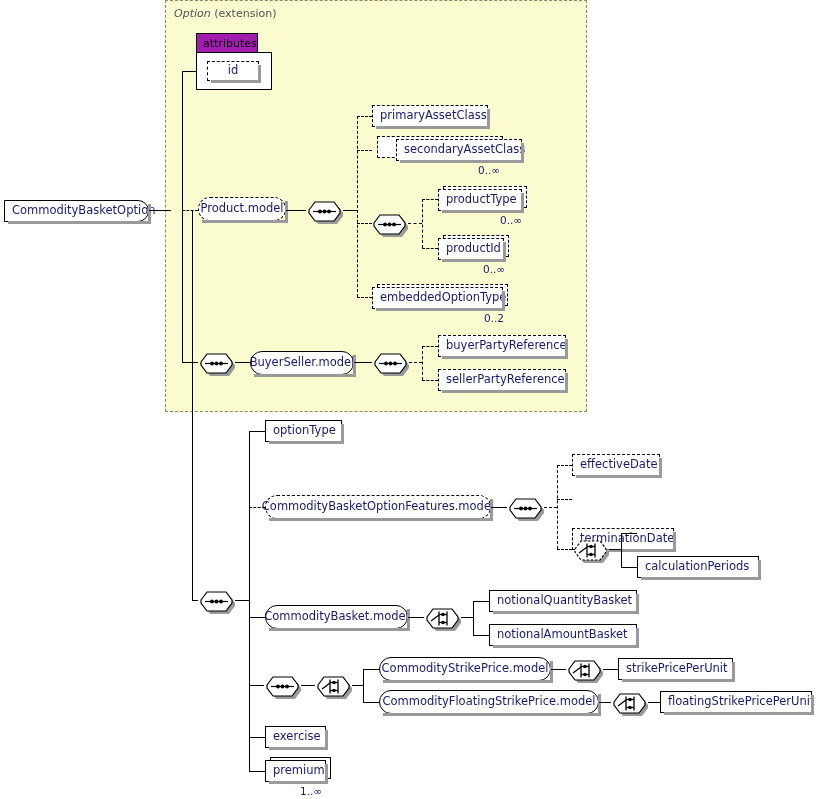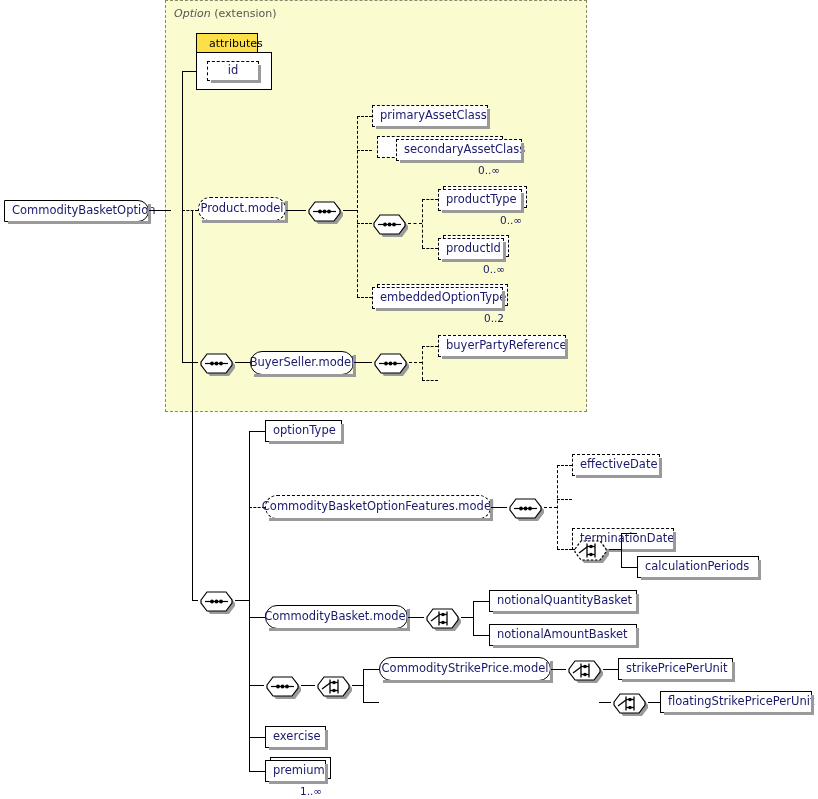--- a/index.html
+++ b/index.html
@@ -33,23 +33,23 @@
 
   
   .node.root{border-radius:0 11px 11px 0;}
 
   
   .node.group{border-radius:12px;}
   .node.group.dashed{border:1px dashed #000;}
 
   
   .attr-box{position:absolute;box-sizing:border-box;background:#fff;border:1px solid #000;}
-  .attr-tab{position:absolute;box-sizing:border-box;background:#fde047;border:1px solid #000;
+  .attr-tab{position:absolute;box-sizing:border-box;background:#a21caf;border:1px solid #000;
             border-bottom:none;font-size:11px;color:#000;display:flex;align-items:center;
-            padding:0 12px;white-space:nowrap;}
+            padding:0 6px;white-space:nowrap;}
 
   
   .card{position:absolute;font-size:10.5px;color:#1a1a6a;white-space:nowrap;}
 
   
   .comp{position:absolute;width:34px;height:22px;}
   .comp svg{display:block;}
 </style>
 </head>
 <body>
@@ -161,20 +161,21 @@
     </svg>
   </div>
 
   <div class="ln dash-h" style="left:409px;top:362px;width:13px;"></div>
   <div class="ln dash-v" style="left:422px;top:346px;height:34px;"></div>
 
   <div class="ln dash-h" style="left:422px;top:346px;width:16px;"></div>
   <div class="node dashed shadow" style="left:438px;top:335px;width:128px;height:22px;">buyerPartyReference</div>
 
   <div class="ln dash-h" style="left:422px;top:380px;width:16px;"></div>
+  <div class="node dashed shadow" style="left:438px;top:369px;width:128px;height:22px;">sellerPartyReference</div>
 
   <div class="ln v" style="left:192px;top:210px;height:391px;"></div>
   <div class="ln h" style="left:192px;top:600px;width:6px;"></div>
 
   <div class="comp" style="left:198px;top:589px;">
     <svg width="37" height="25" viewBox="0 0 37 25">
       <polygon points="3,11 9,3 28,3 34,11 34,14 28,22 9,22 3,14" fill="#9a9a9a" transform="translate(3,3)"></polygon>
       <polygon points="3,11 9,3 28,3 34,11 34,14 28,22 9,22 3,14" fill="#fff" stroke="#000" stroke-width="1.2"></polygon>
       <line x1="7" y1="12.5" x2="30" y2="12.5" stroke="#000" stroke-width="1.2"></line>
       <circle cx="14" cy="12.5" r="1.9" fill="#000"></circle>
@@ -310,20 +311,21 @@
       <line x1="15" y1="16.5" x2="23" y2="16.5" stroke="#000" stroke-width="1.3"></line>
       <circle cx="19" cy="8.5" r="1.8" fill="#000"></circle>
       <circle cx="19" cy="16.5" r="1.8" fill="#000"></circle>
       <line x1="23" y1="5.5" x2="23" y2="19.5" stroke="#000" stroke-width="1.3"></line>
     </svg>
   </div>
   <div class="ln h" style="left:603px;top:669px;width:15px;"></div>
   <div class="node shadow" style="left:618px;top:658px;width:115px;height:22px;">strikePricePerUnit</div>
 
   <div class="ln h" style="left:363px;top:702px;width:16px;"></div>
+  <div class="node group shadow" style="left:379px;top:690px;width:220px;height:24px;justify-content:center;">CommodityFloatingStrikePrice.model</div>
 
   <div class="ln h" style="left:599px;top:702px;width:12px;"></div>
   <div class="comp" style="left:611px;top:691px;">
     <svg width="37" height="25" viewBox="0 0 37 25">
       <polygon points="3,11 9,3 28,3 34,11 34,14 28,22 9,22 3,14" fill="#9a9a9a" transform="translate(3,3)"></polygon>
       <polygon points="3,11 9,3 28,3 34,11 34,14 28,22 9,22 3,14" fill="#fff" stroke="#000" stroke-width="1.2"></polygon>
       <path d="M7,15 L15,9" stroke="#000" stroke-width="1.3" fill="none"></path>
       <line x1="15" y1="5.5" x2="15" y2="19.5" stroke="#000" stroke-width="1.3"></line>
       <line x1="15" y1="8.5" x2="23" y2="8.5" stroke="#000" stroke-width="1.3"></line>
       <line x1="15" y1="16.5" x2="23" y2="16.5" stroke="#000" stroke-width="1.3"></line>

